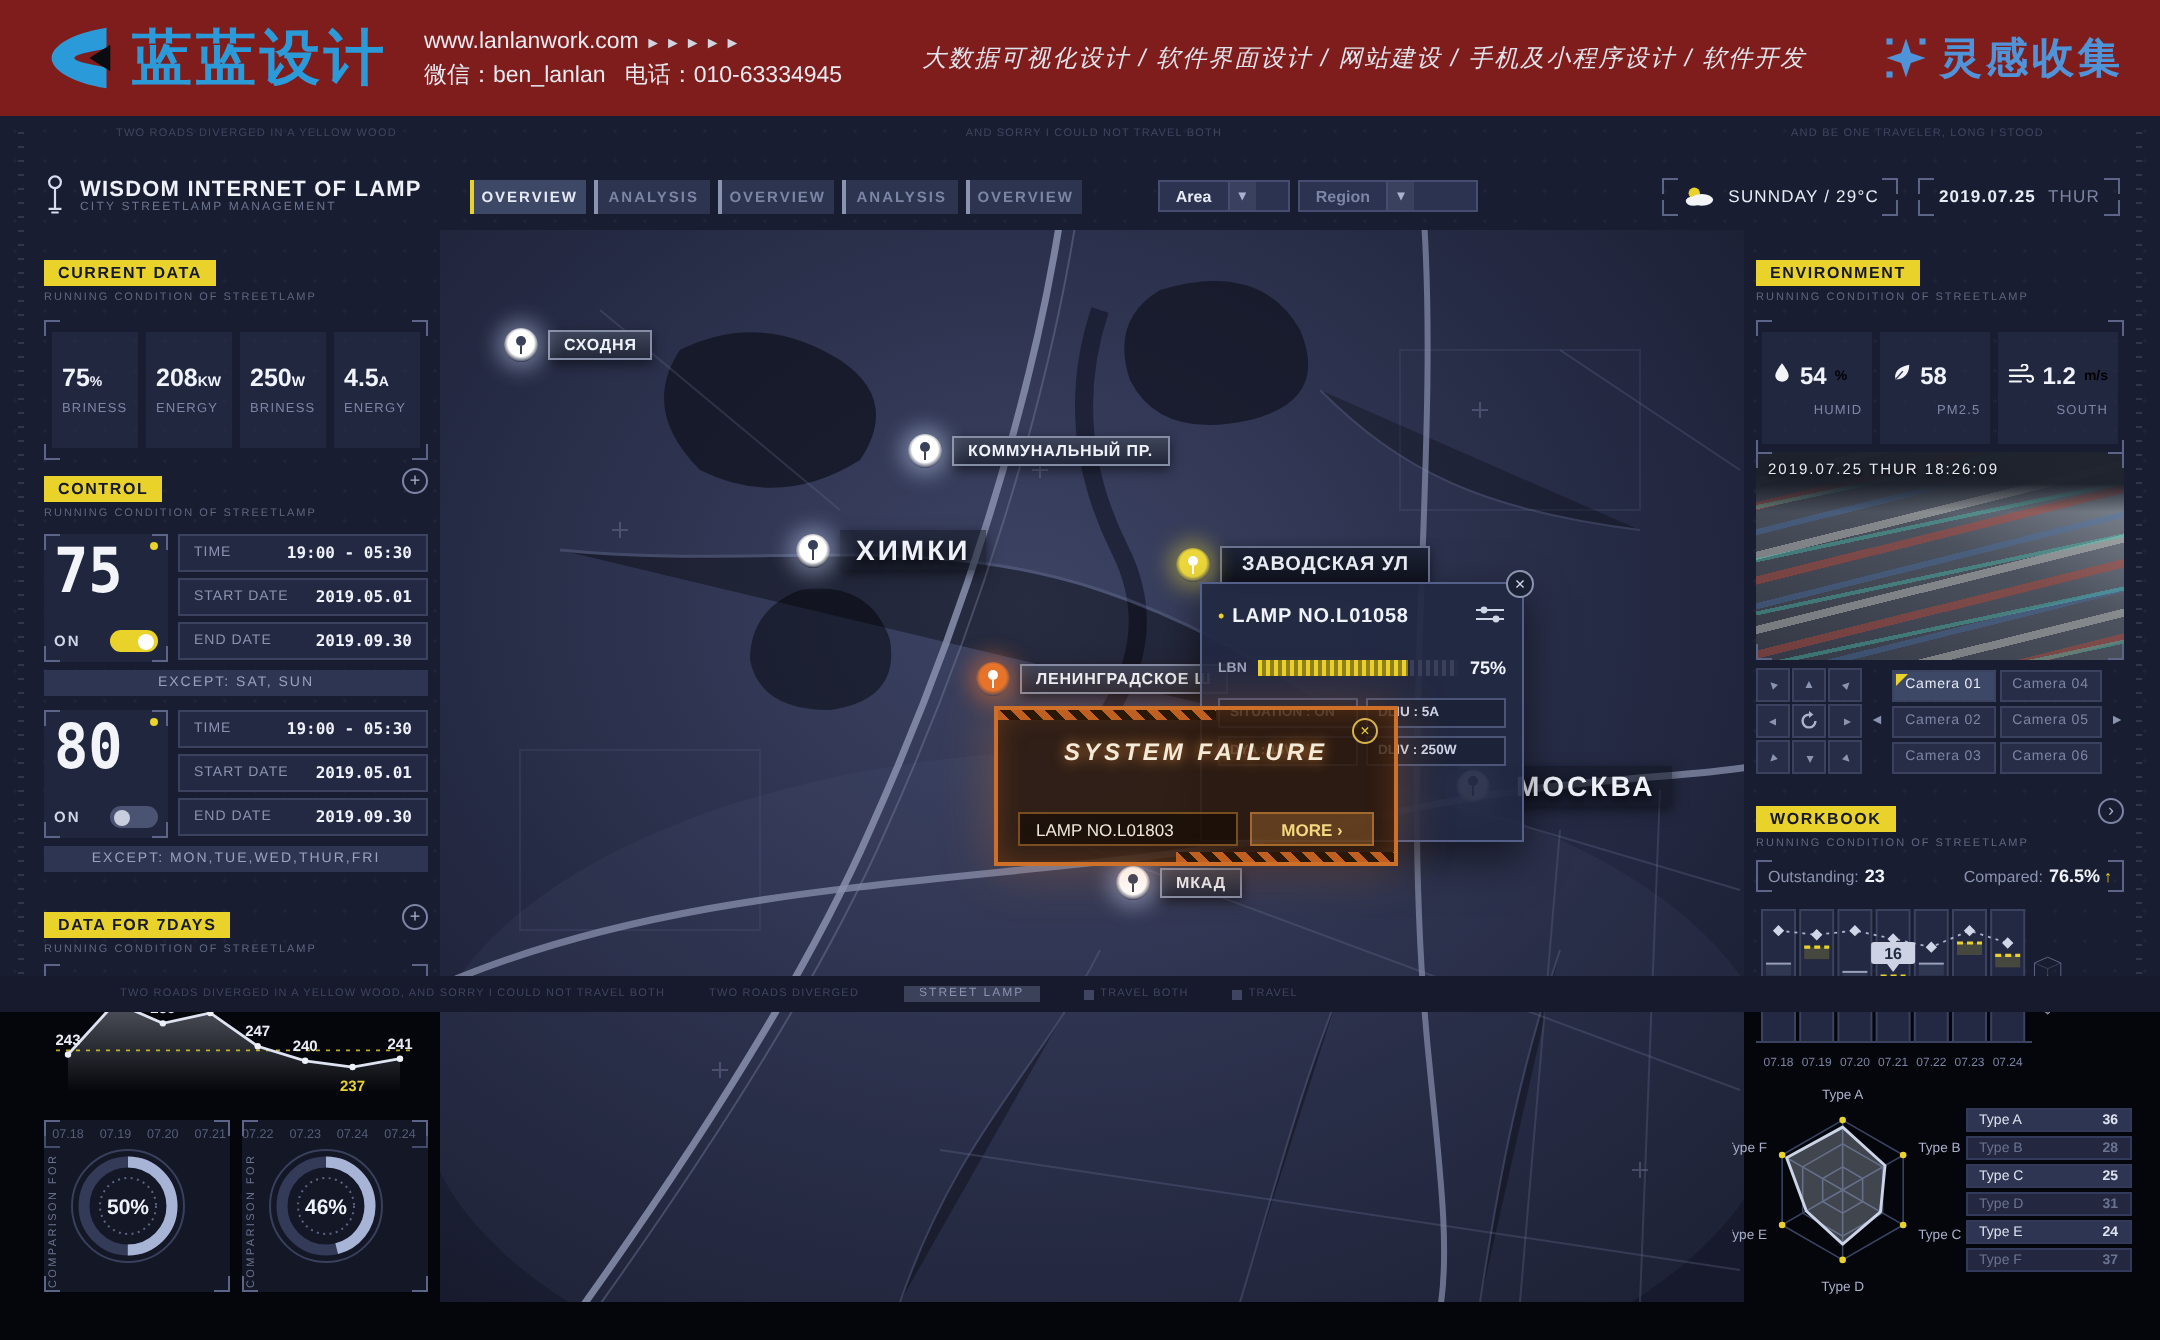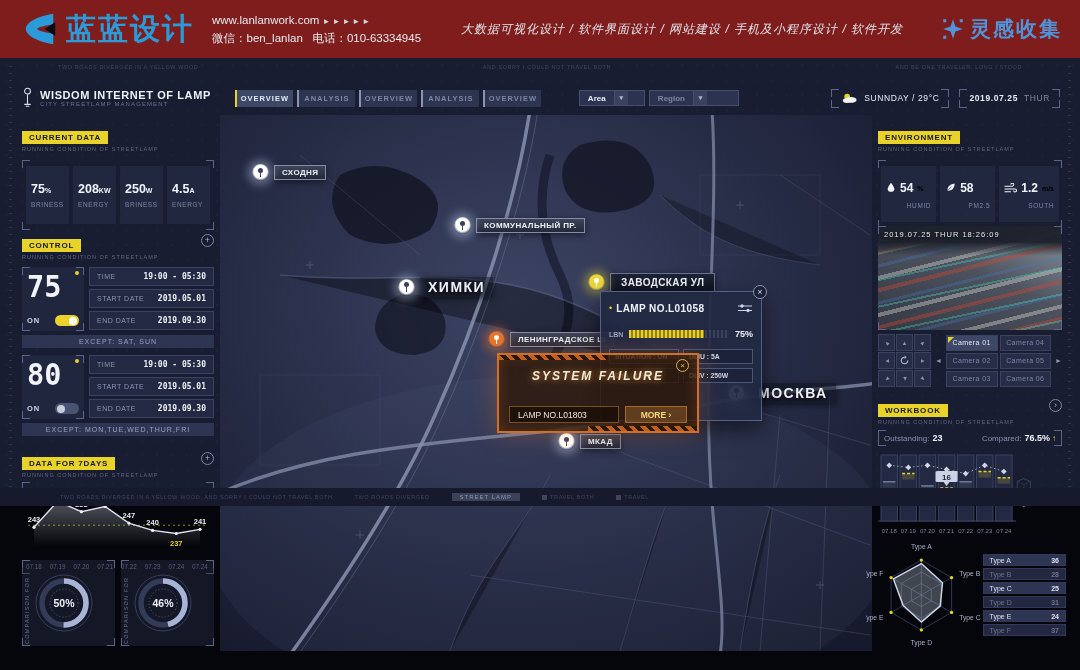--- a/index.html
+++ b/index.html
@@ -310,21 +310,21 @@
 
       <div id="maplabels">
           <div class="marker-wrap" style="left: 40px; top: 57px;">
             <span class="marker m-white"></span>
             <span class="map-chip ">СХОДНЯ</span>
           </div>
           <div class="marker-wrap" style="left: 242px; top: 110px;">
             <span class="marker m-white"></span>
             <span class="map-chip ">КОММУНАЛЬНЫЙ ПР.</span>
           </div>
-          <div class="marker-wrap" style="left: 186px; top: 170px;">
+          <div class="marker-wrap" style="left: 186px; top: 158px;">
             <span class="marker m-white"></span>
             <span class="map-chip big">ХИМКИ</span>
           </div>
           <div class="marker-wrap" style="left: 376px; top: 166px;">
             <span class="marker m-yellow"></span>
             <span class="map-chip chip-lg">ЗАВОДСКАЯ УЛ</span>
           </div>
           <div class="marker-wrap" style="left: 276px; top: 224px;">
             <span class="marker m-orange"></span>
             <span class="map-chip ">ЛЕНИНГРАДСКОЕ Ш</span>

